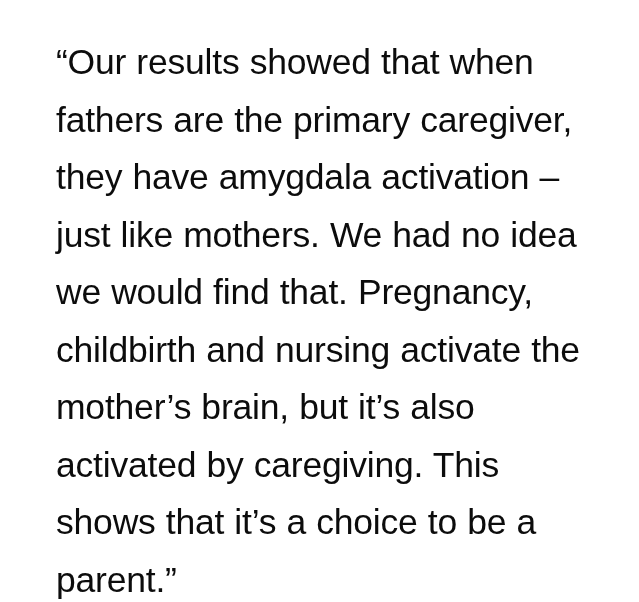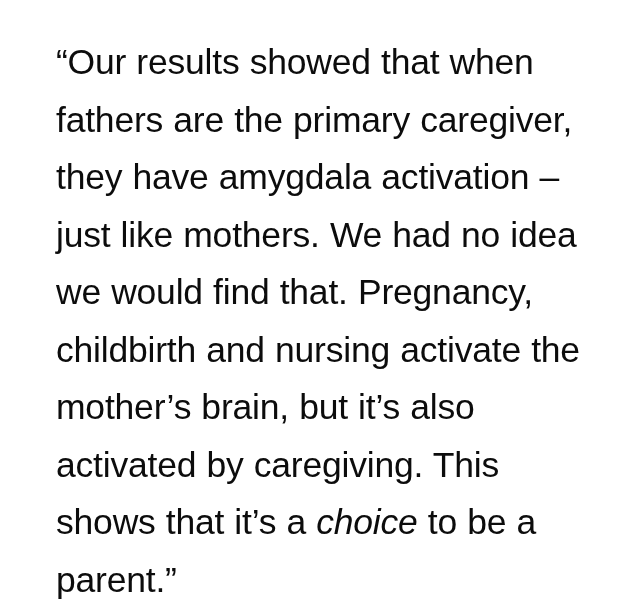--- a/index.html
+++ b/index.html
@@ -26,21 +26,20 @@
   .quote-text {
     margin: 0;
     color: #0c0c0c;
     font-size: 35.5px;
     line-height: 57.5px;
     letter-spacing: -0.2px;
     font-weight: 400;
     word-spacing: 0.5px;
   }
   .quote-text .em {
-    font-style: italic;
   }
 </style>
 </head>
 <body>
 
 <div class="quote-card">
   <p class="quote-text"><span>“Our results showed that when fathers are the primary caregiver, they have amygdala activation – just like mothers. We had no idea we would find that. Pregnancy, childbirth and nursing activate the mother’s brain, but it’s also activated by caregiving. This shows that it’s a </span><span class="em">choice</span><span> to be a parent.”</span></p>
 </div>
 
 </body></html>

